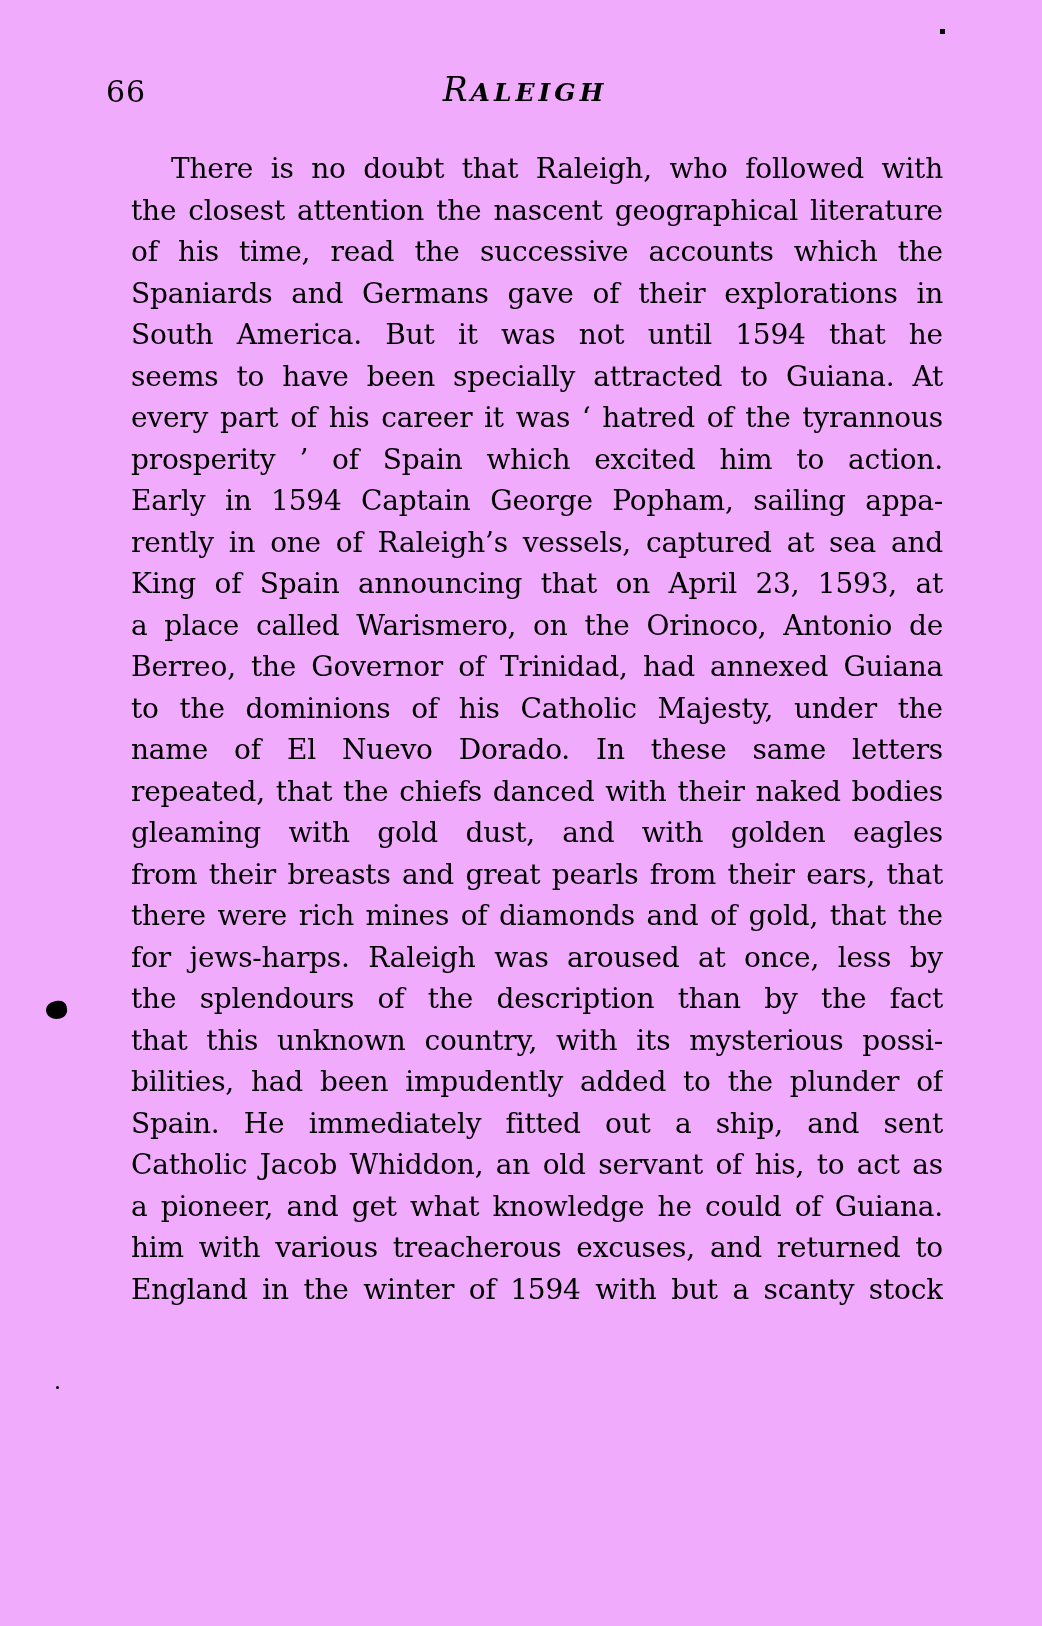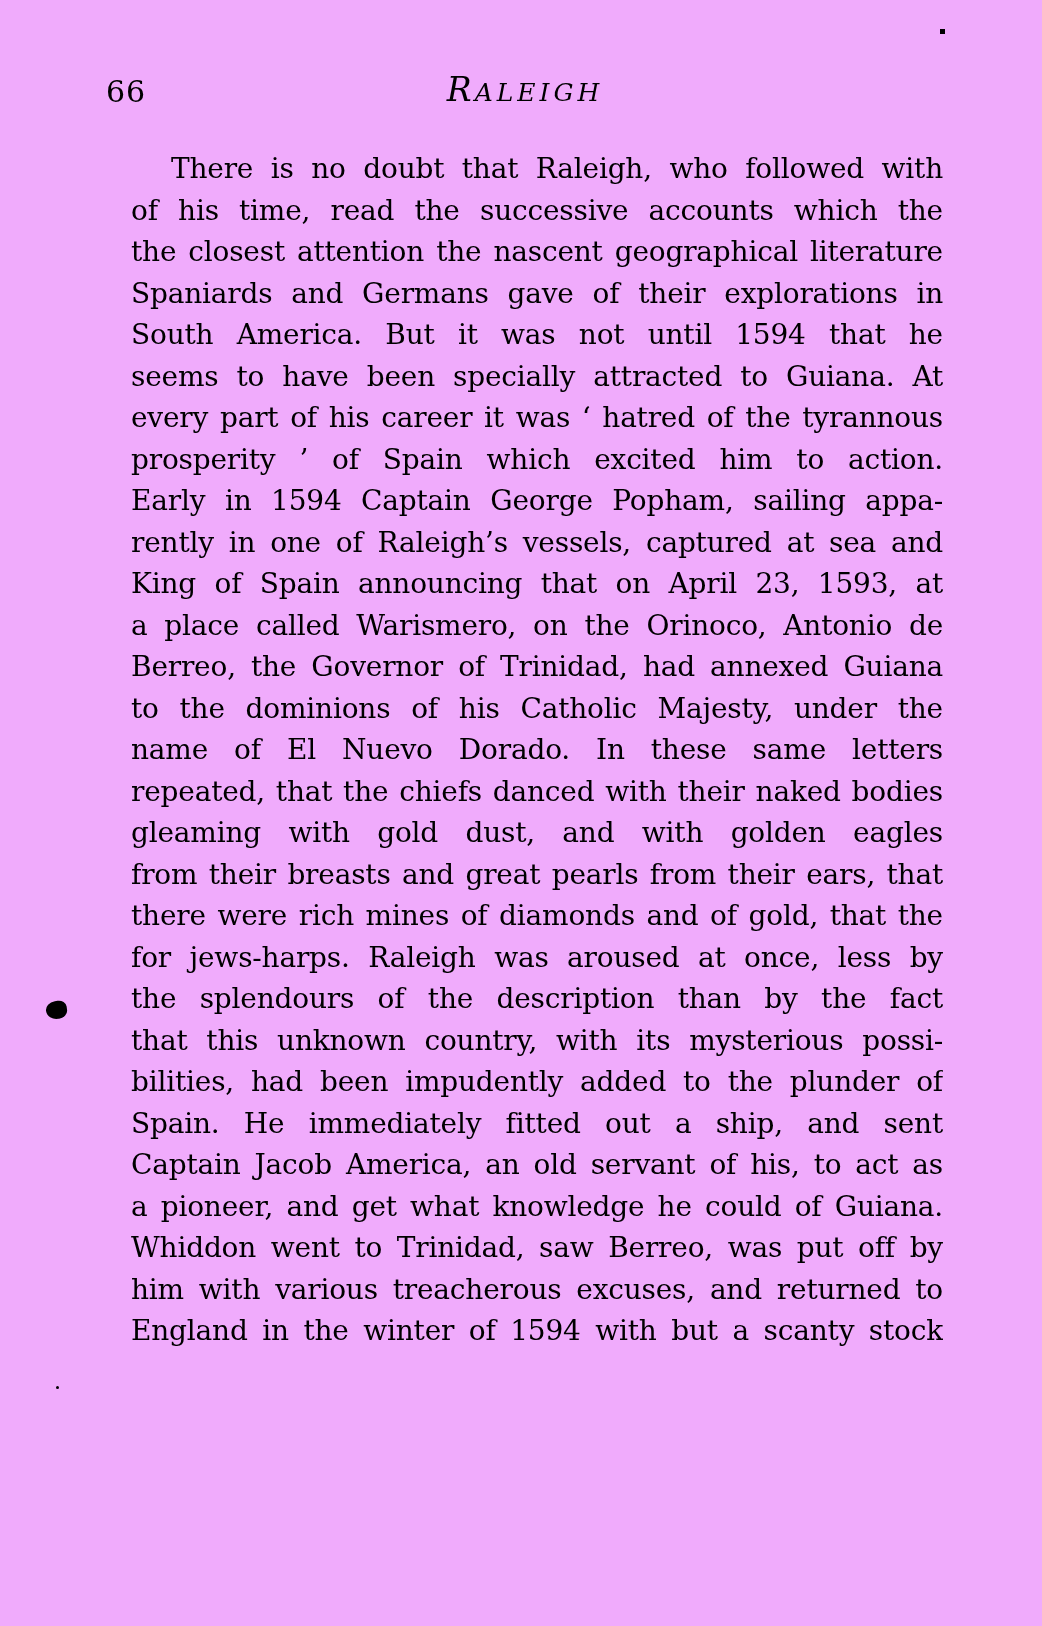--- a/index.html
+++ b/index.html
@@ -33,20 +33,21 @@
     font-style: italic;
     white-space: nowrap;
   }
   .running-title .cap {
     font-size: 33px;
     letter-spacing: 3px;
   }
   .running-title .smallcaps {
     font-size: 25px;
     letter-spacing: 4px;
+    font-weight: bold;
   }
   
   .body-text {
     position: absolute;
     left: 107px;
     top: 148px;
     width: 836px;
   }
   .text-line {
     font-size: 28px;
@@ -96,22 +97,22 @@
 <div class="page">
 
   <div class="page-number">66</div>
 
   <div class="running-title">
     <span class="cap">R</span><span class="smallcaps">ALEIGH</span>
   </div>
 
   <div class="body-text">
       <div class="text-line">There is no doubt that Raleigh, who followed with</div>
+      <div class="text-line">the closest attention the nascent geographical literature</div>
       <div class="text-line">of his time, read the successive accounts which the</div>
-      <div class="text-line">the closest attention the nascent geographical literature</div>
       <div class="text-line">Spaniards and Germans gave of their explorations in</div>
       <div class="text-line">South America. But it was not until 1594 that he</div>
       <div class="text-line">seems to have been specially attracted to Guiana. At</div>
       <div class="text-line">every part of his career it was ‘ hatred of the tyrannous</div>
       <div class="text-line">prosperity ’ of Spain which excited him to action.</div>
       <div class="text-line">Early in 1594 Captain George Popham, sailing appa-</div>
       <div class="text-line">rently in one of Raleigh’s vessels, captured at sea and</div>
       <div class="text-line">King of Spain announcing that on April 23, 1593, at</div>
       <div class="text-line">a place called Warismero, on the Orinoco, Antonio de</div>
       <div class="text-line">Berreo, the Governor of Trinidad, had annexed Guiana</div>
@@ -119,23 +120,22 @@
       <div class="text-line">name of El Nuevo Dorado. In these same letters</div>
       <div class="text-line">repeated, that the chiefs danced with their naked bodies</div>
       <div class="text-line">gleaming with gold dust, and with golden eagles dangling</div>
       <div class="text-line">from their breasts and great pearls from their ears, that</div>
       <div class="text-line">there were rich mines of diamonds and of gold, that the</div>
       <div class="text-line">for jews-harps. Raleigh was aroused at once, less by</div>
       <div class="text-line">the splendours of the description than by the fact</div>
       <div class="text-line">that this unknown country, with its mysterious possi-</div>
       <div class="text-line">bilities, had been impudently added to the plunder of</div>
       <div class="text-line">Spain. He immediately fitted out a ship, and sent</div>
-      <div class="text-line">Captain Jacob America, an old servant of his, to act as</div>
+      <div class="text-line">Catholic Jacob Whiddon, an old servant of his, to act as</div>
       <div class="text-line">a pioneer, and get what knowledge he could of Guiana.</div>
-      <div class="text-line">Whiddon went to Trinidad, saw Berreo, was put off by</div>
       <div class="text-line">him with various treacherous excuses, and returned to</div>
       <div class="text-line">England in the winter of 1594 with but a scanty stock</div>
     </div>
 
   <div class="ink-blob"></div>
   <div class="speck speck-top-right"></div>
   <div class="speck speck-bottom-left"></div>
 
 </div>
 

